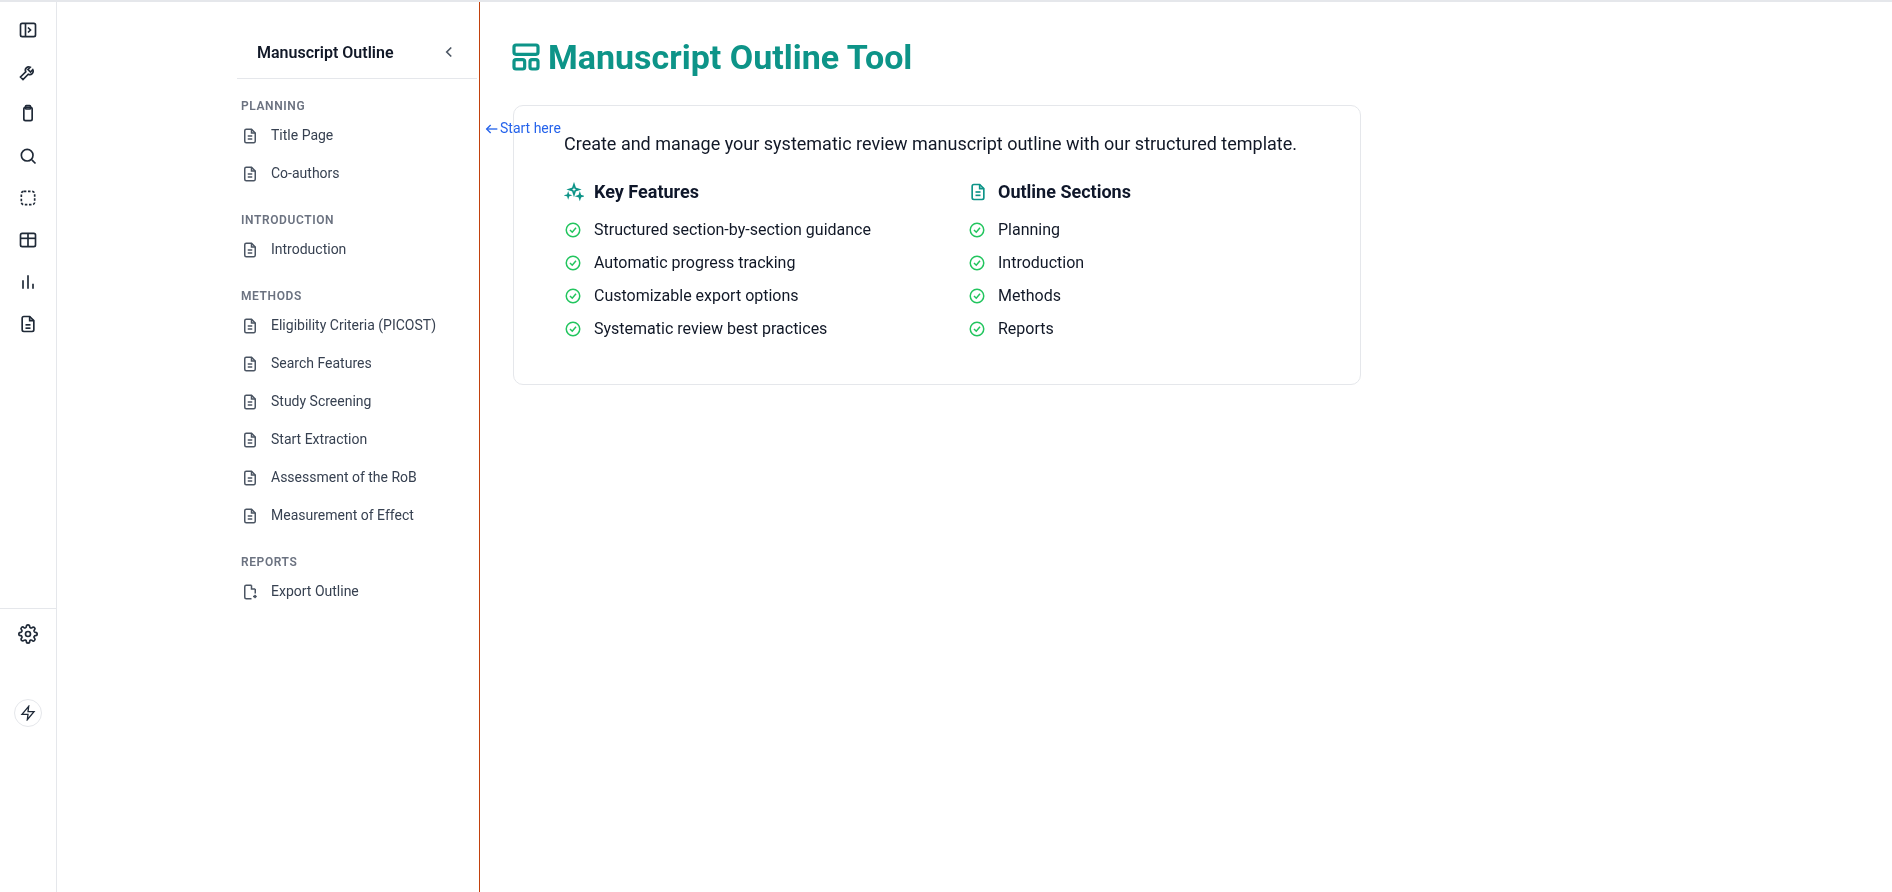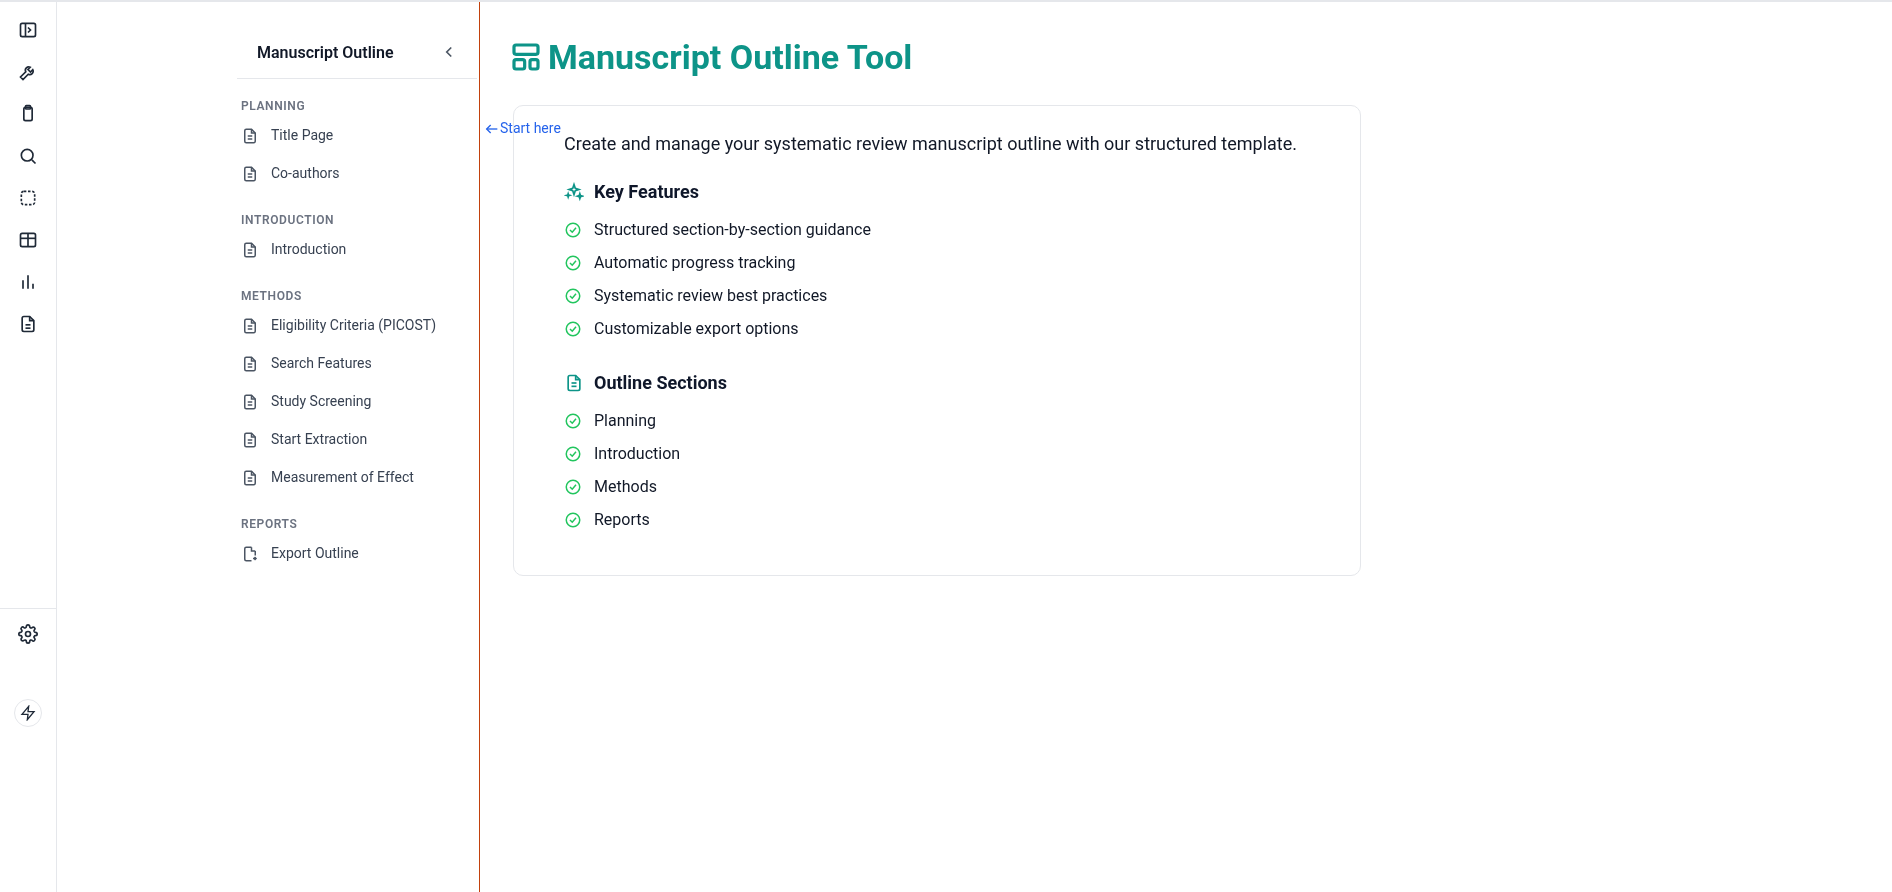--- a/index.html
+++ b/index.html
@@ -179,23 +179,22 @@
   }
   .card-desc {
     font-size: 18px;
     color: #111827;
     line-height: 1.5;
     margin-bottom: 24px;
     padding-left: 22px;
   }
   .columns {
     display: flex;
-    gap: 20px;
+    gap: 40px;
     padding-left: 22px;
-    flex-direction: column;
   }
   .col {
     flex: 1;
   }
   .col-header {
     display: flex;
     align-items: center;
     gap: 10px;
     margin-bottom: 18px;
   }
@@ -389,20 +388,31 @@
           <div class="section-item">
             <span class="file-icon">
               <svg viewBox="0 0 24 24" width="18" height="18" fill="none" stroke="currentColor" stroke-width="2">
                 <path d="M14 3H7a2 2 0 0 0-2 2v14a2 2 0 0 0 2 2h10a2 2 0 0 0 2-2V8l-5-5z"></path>
                 <polyline points="14 3 14 8 19 8"></polyline>
                 <line x1="9" y1="12" x2="15" y2="12"></line>
                 <line x1="9" y1="16" x2="15" y2="16"></line>
               </svg>
             </span>
             <span>Start Extraction</span>
+          </div>
+          <div class="section-item">
+            <span class="file-icon">
+              <svg viewBox="0 0 24 24" width="18" height="18" fill="none" stroke="currentColor" stroke-width="2">
+                <path d="M14 3H7a2 2 0 0 0-2 2v14a2 2 0 0 0 2 2h10a2 2 0 0 0 2-2V8l-5-5z"></path>
+                <polyline points="14 3 14 8 19 8"></polyline>
+                <line x1="9" y1="12" x2="15" y2="12"></line>
+                <line x1="9" y1="16" x2="15" y2="16"></line>
+              </svg>
+            </span>
+            <span>Assessment of the RoB</span>
           </div>
           <div class="section-item">
             <span class="file-icon">
               <svg viewBox="0 0 24 24" width="18" height="18" fill="none" stroke="currentColor" stroke-width="2">
                 <path d="M14 3H7a2 2 0 0 0-2 2v14a2 2 0 0 0 2 2h10a2 2 0 0 0 2-2V8l-5-5z"></path>
                 <polyline points="14 3 14 8 19 8"></polyline>
                 <line x1="9" y1="12" x2="15" y2="12"></line>
                 <line x1="9" y1="16" x2="15" y2="16"></line>
               </svg>
             </span>
@@ -476,30 +486,30 @@
                 </span>
                 <span>Automatic progress tracking</span>
               </div>
               <div class="list-item">
                 <span class="check-icon">
                   <svg viewBox="0 0 24 24" width="18" height="18" fill="none" stroke="currentColor" stroke-width="2">
                     <circle cx="12" cy="12" r="9"></circle>
                     <polyline points="8 12 11 15 16 9"></polyline>
                   </svg>
                 </span>
+                <span>Customizable export options</span>
+              </div>
+              <div class="list-item">
+                <span class="check-icon">
+                  <svg viewBox="0 0 24 24" width="18" height="18" fill="none" stroke="currentColor" stroke-width="2">
+                    <circle cx="12" cy="12" r="9"></circle>
+                    <polyline points="8 12 11 15 16 9"></polyline>
+                  </svg>
+                </span>
                 <span>Systematic review best practices</span>
-              </div>
-              <div class="list-item">
-                <span class="check-icon">
-                  <svg viewBox="0 0 24 24" width="18" height="18" fill="none" stroke="currentColor" stroke-width="2">
-                    <circle cx="12" cy="12" r="9"></circle>
-                    <polyline points="8 12 11 15 16 9"></polyline>
-                  </svg>
-                </span>
-                <span>Customizable export options</span>
               </div>
             </div>
         </div>
         <div class="col">
           <div class="col-header">
             <svg class="col-header-icon" viewBox="0 0 24 24" fill="none" stroke="currentColor" stroke-width="2">
                 <path d="M14 3H7a2 2 0 0 0-2 2v14a2 2 0 0 0 2 2h10a2 2 0 0 0 2-2V8l-5-5z"></path>
                 <polyline points="14 3 14 8 19 8"></polyline>
                 <line x1="9" y1="12" x2="15" y2="12"></line>
                 <line x1="9" y1="16" x2="15" y2="16"></line>

